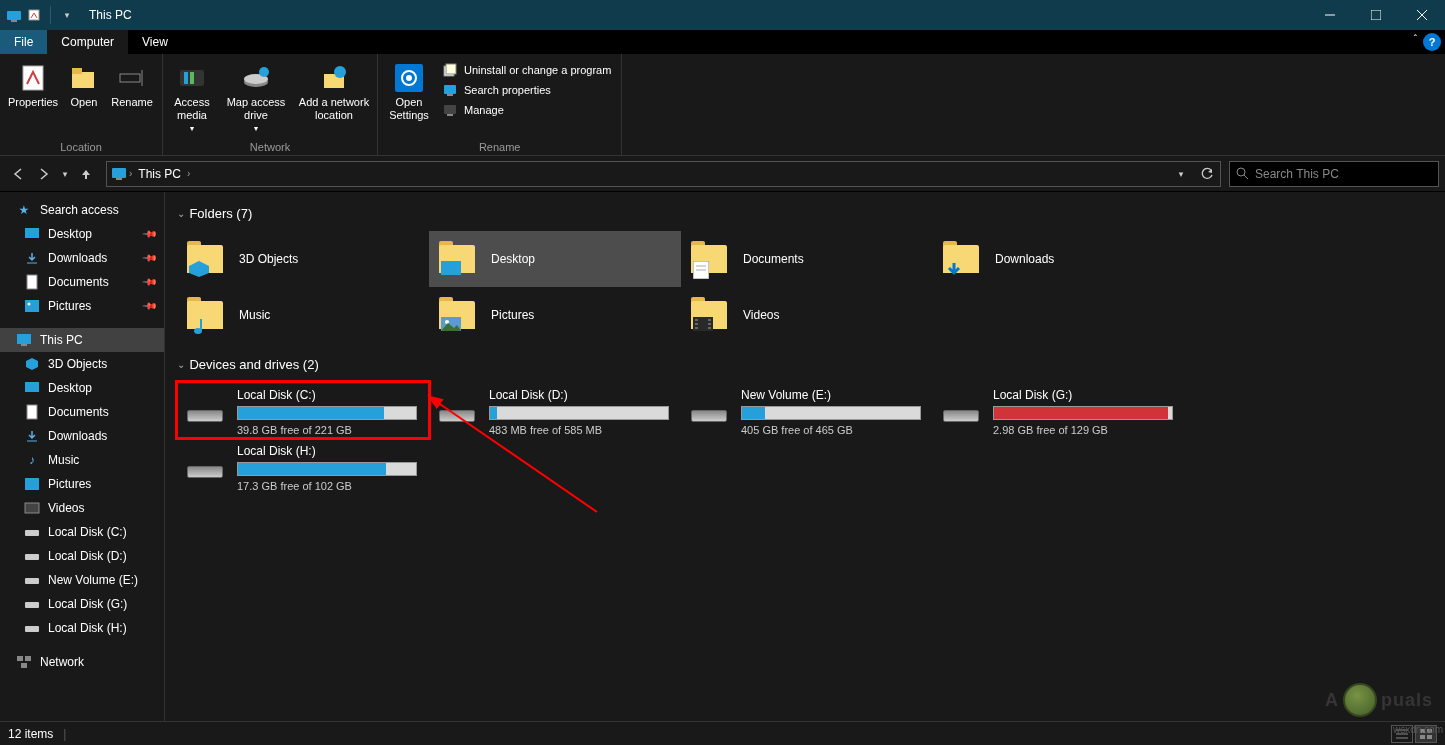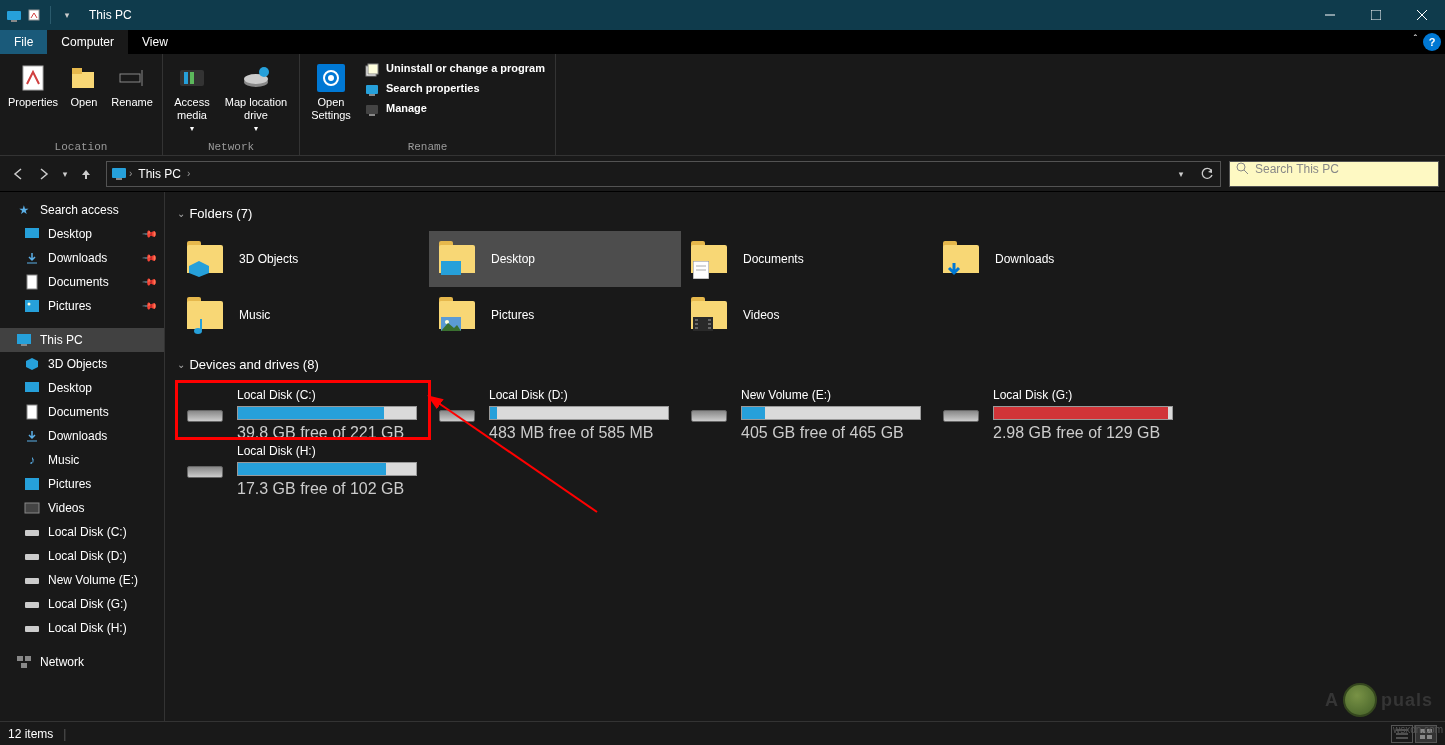--- a/index.html
+++ b/index.html
@@ -19,38 +19,38 @@
 .menutabs .tab { padding:2px 14px; display:flex; align-items:center; color:#fff; font-size:12px;}
 .menutabs .tab.file { background:#1a5a7a; color:#fff;}
 .menutabs .tab.active { background:#191919; }
 .menutabs .help { position:absolute; right:4px; top:3px; width:18px;height:18px;border-radius:50%;background:#0078d4;color:#fff;display:flex;align-items:center;justify-content:center;font-size:11px;font-weight:bold;}
 .menutabs .collapse { position:absolute; right:28px; top:4px; color:#fff; font-size:10px;}
 
 
 .ribbon { height:102px; background:#191919; display:flex; border-bottom:1px solid #333;}
 .ribbon .group { display:flex; flex-direction:column; border-right:1px solid #333; padding:4px 4px 2px 4px;}
 .ribbon .group .buttons { flex:1; display:flex; align-items:flex-start;}
-.ribbon .group .label { text-align:center; color:#9a9a9a; font-size:11px; padding:2px 0 0 0;font-family:Liberation Mono, monospace;}
+.ribbon .group .label { text-align:center; color:#9a9a9a; font-size:11px; padding:2px 0 0 0;}
 .ribbon .bigbtn { display:flex; flex-direction:column; align-items:center; width:58px; padding:4px 2px; color:#fff; font-size:11px; text-align:center; line-height:13px;}
 .ribbon .bigbtn.wide { width:78px;}
 .ribbon .bigbtn .ico { width:32px;height:32px;display:flex;align-items:center;justify-content:center;margin-bottom:2px;}
-.ribbon .smallbtn { display:flex; align-items:flex-start; color:#fff; font-size:11px; padding:2px 6px; gap:6px; white-space:nowrap;font-weight:bold;}
+.ribbon .smallbtn { display:flex; align-items:center; color:#fff; font-size:11px; padding:2px 6px; gap:6px; white-space:nowrap;}
 .ribbon .smallbtn .ico{width:16px;height:16px;display:flex;align-items:center;justify-content:center;}
 .ribbon .vgroup{display:flex;flex-direction:column;justify-content:flex-start;padding-top:2px;}
 
 
 .navbar { height:36px; background:#191919; display:flex; align-items:center; padding:0 6px; gap:2px; border-bottom:1px solid #000;}
 .navbar .navbtn { width:24px;height:24px;display:flex;align-items:center;justify-content:center;color:#ccc;}
 .navbar .addr { flex:1; height:26px; background:#191919; border:1px solid #535353; display:flex; align-items:center; margin:0 6px; position:relative;}
 .navbar .addr .pc-icon { width:22px; padding-left:4px; display:flex;align-items:center;justify-content:center;}
 .navbar .addr .crumb { padding:0 6px; color:#fff; font-size:12px;}
 .navbar .addr .chev { color:#999; font-size:10px;}
 .navbar .addr .right { margin-left:auto; display:flex;}
 .navbar .addr .right div{width:26px;height:24px;display:flex;align-items:center;justify-content:center;color:#ccc;}
-.navbar .search { width:210px; height:26px; background:#fef9c3; border:1px solid #535353; display:flex; align-items:flex-start; padding:0 6px; color:#888;}
+.navbar .search { width:210px; height:26px; background:#000000; border:1px solid #535353; display:flex; align-items:center; padding:0 6px; color:#888;}
 .navbar .search .ico{margin-right:6px;}
 
 
 .body { position:absolute; top:192px; bottom:24px; left:0; right:0; display:flex; background:#191919;}
 .sidebar { width:165px; background:#191919; border-right:1px solid #333; padding-top:6px; overflow:hidden;}
 .sidebar .item { display:flex; align-items:center; height:24px; padding-left:24px; gap:8px; color:#fff; font-size:12px; white-space:nowrap;}
 .sidebar .item.top { padding-left:16px;}
 .sidebar .item.sel { background:#414141;}
 .sidebar .item .pin { margin-left:auto; margin-right:8px; color:#888; font-size:10px; transform:rotate(45deg);}
 .sidebar .item .ico{width:16px;height:16px;display:flex;align-items:center;justify-content:center;}
@@ -71,21 +71,21 @@
 
 .drives { display:grid; grid-template-columns: repeat(4, 252px); grid-auto-rows:56px; gap:0px; margin-top:6px;}
 .drive { display:flex; align-items:flex-start; padding:6px 8px; gap:12px; height:56px; position:relative;}
 .drive .dicon { width:40px;height:32px; margin-top:6px; position:relative;}
 .drive .dicon .hdd{position:absolute;width:36px;height:12px;background:linear-gradient(#888,#ccc);border-radius:2px;bottom:4px;left:2px;border:1px solid #666;}
 .drive .info { flex:1; display:flex; flex-direction:column; gap:4px;}
 .drive .dname { color:#fff; font-size:12px;}
 .drive .bar { width:180px; height:14px; background:#dadada; position:relative; border:1px solid #999;}
 .drive .bar .fill { position:absolute; left:0; top:0; bottom:0; background:#26a0da;}
 .drive .bar .fill.red { background:#d13438;}
-.drive .free { color:#ccc; font-size:16px;}
+.drive .free { color:#ccc; font-size:11px;}
 .drive.highlight { outline:3px solid #ff0000; outline-offset:-1px;}
 
 
 .arrow { position:absolute; pointer-events:none;}
 
 
 .statusbar { position:absolute; bottom:0; left:0; right:0; height:24px; background:#191919; border-top:1px solid #333; display:flex; align-items:center; padding:0 8px; color:#fff; font-size:12px;}
 .statusbar .viewbtns{margin-left:auto;display:flex;gap:2px;}
 .statusbar .viewbtns div{width:22px;height:18px;border:1px solid #555;display:flex;align-items:center;justify-content:center;}
 
@@ -192,22 +192,31 @@
           <span style="font-size:8px;">▾</span>
       </div>
       <div class="bigbtn wide">
         <span class="ico">
             <svg width="32" height="32">
               <ellipse cx="16" cy="20" rx="12" ry="5" fill="#888"></ellipse>
               <ellipse cx="16" cy="17" rx="12" ry="5" fill="#ccc"></ellipse>
               <circle cx="24" cy="10" r="5" fill="#26a0da"></circle>
             </svg>
           </span>
-        <span>Map location drive</span>
+        <span>Map access drive</span>
           <span style="font-size:8px;">▾</span>
+      </div>
+      <div class="bigbtn wide">
+        <span class="ico">
+            <svg width="32" height="32">
+              <rect x="6" y="12" width="20" height="14" fill="#f8d775"></rect>
+              <circle cx="22" cy="10" r="6" fill="#26a0da"></circle>
+            </svg>
+          </span>
+        <span>Add a network location</span>
       </div>
     </div>
     <div class="label">Network</div>
   </div>
 
   <div class="group">
     <div class="buttons">
       <div class="bigbtn" style="width:54px">
         <span class="ico">
             <svg width="32" height="32">
@@ -559,21 +568,21 @@
                 <rect x="15" y="10" width="3" height="2" fill="#666"></rect>
               </svg>
             </div>
           </div>
           <span class="name">Videos</span>
         </div>
       </div>
 
     <div class="section-hdr" style="margin-top:14px;">
         <span class="chev">⌄</span>
-        <span>Devices and drives (8)</span>
+        <span>Devices and drives (2)</span>
       </div>
     <div class="drives" id="drives-grid">
         <div class="drive highlight">
           <div class="dicon">
             <div class="hdd"></div>
           </div>
     <div class="info">
       <span class="dname">Local Disk (C:)</span>
       <div class="bar">
               <div class="fill " style="width:82%"></div>

